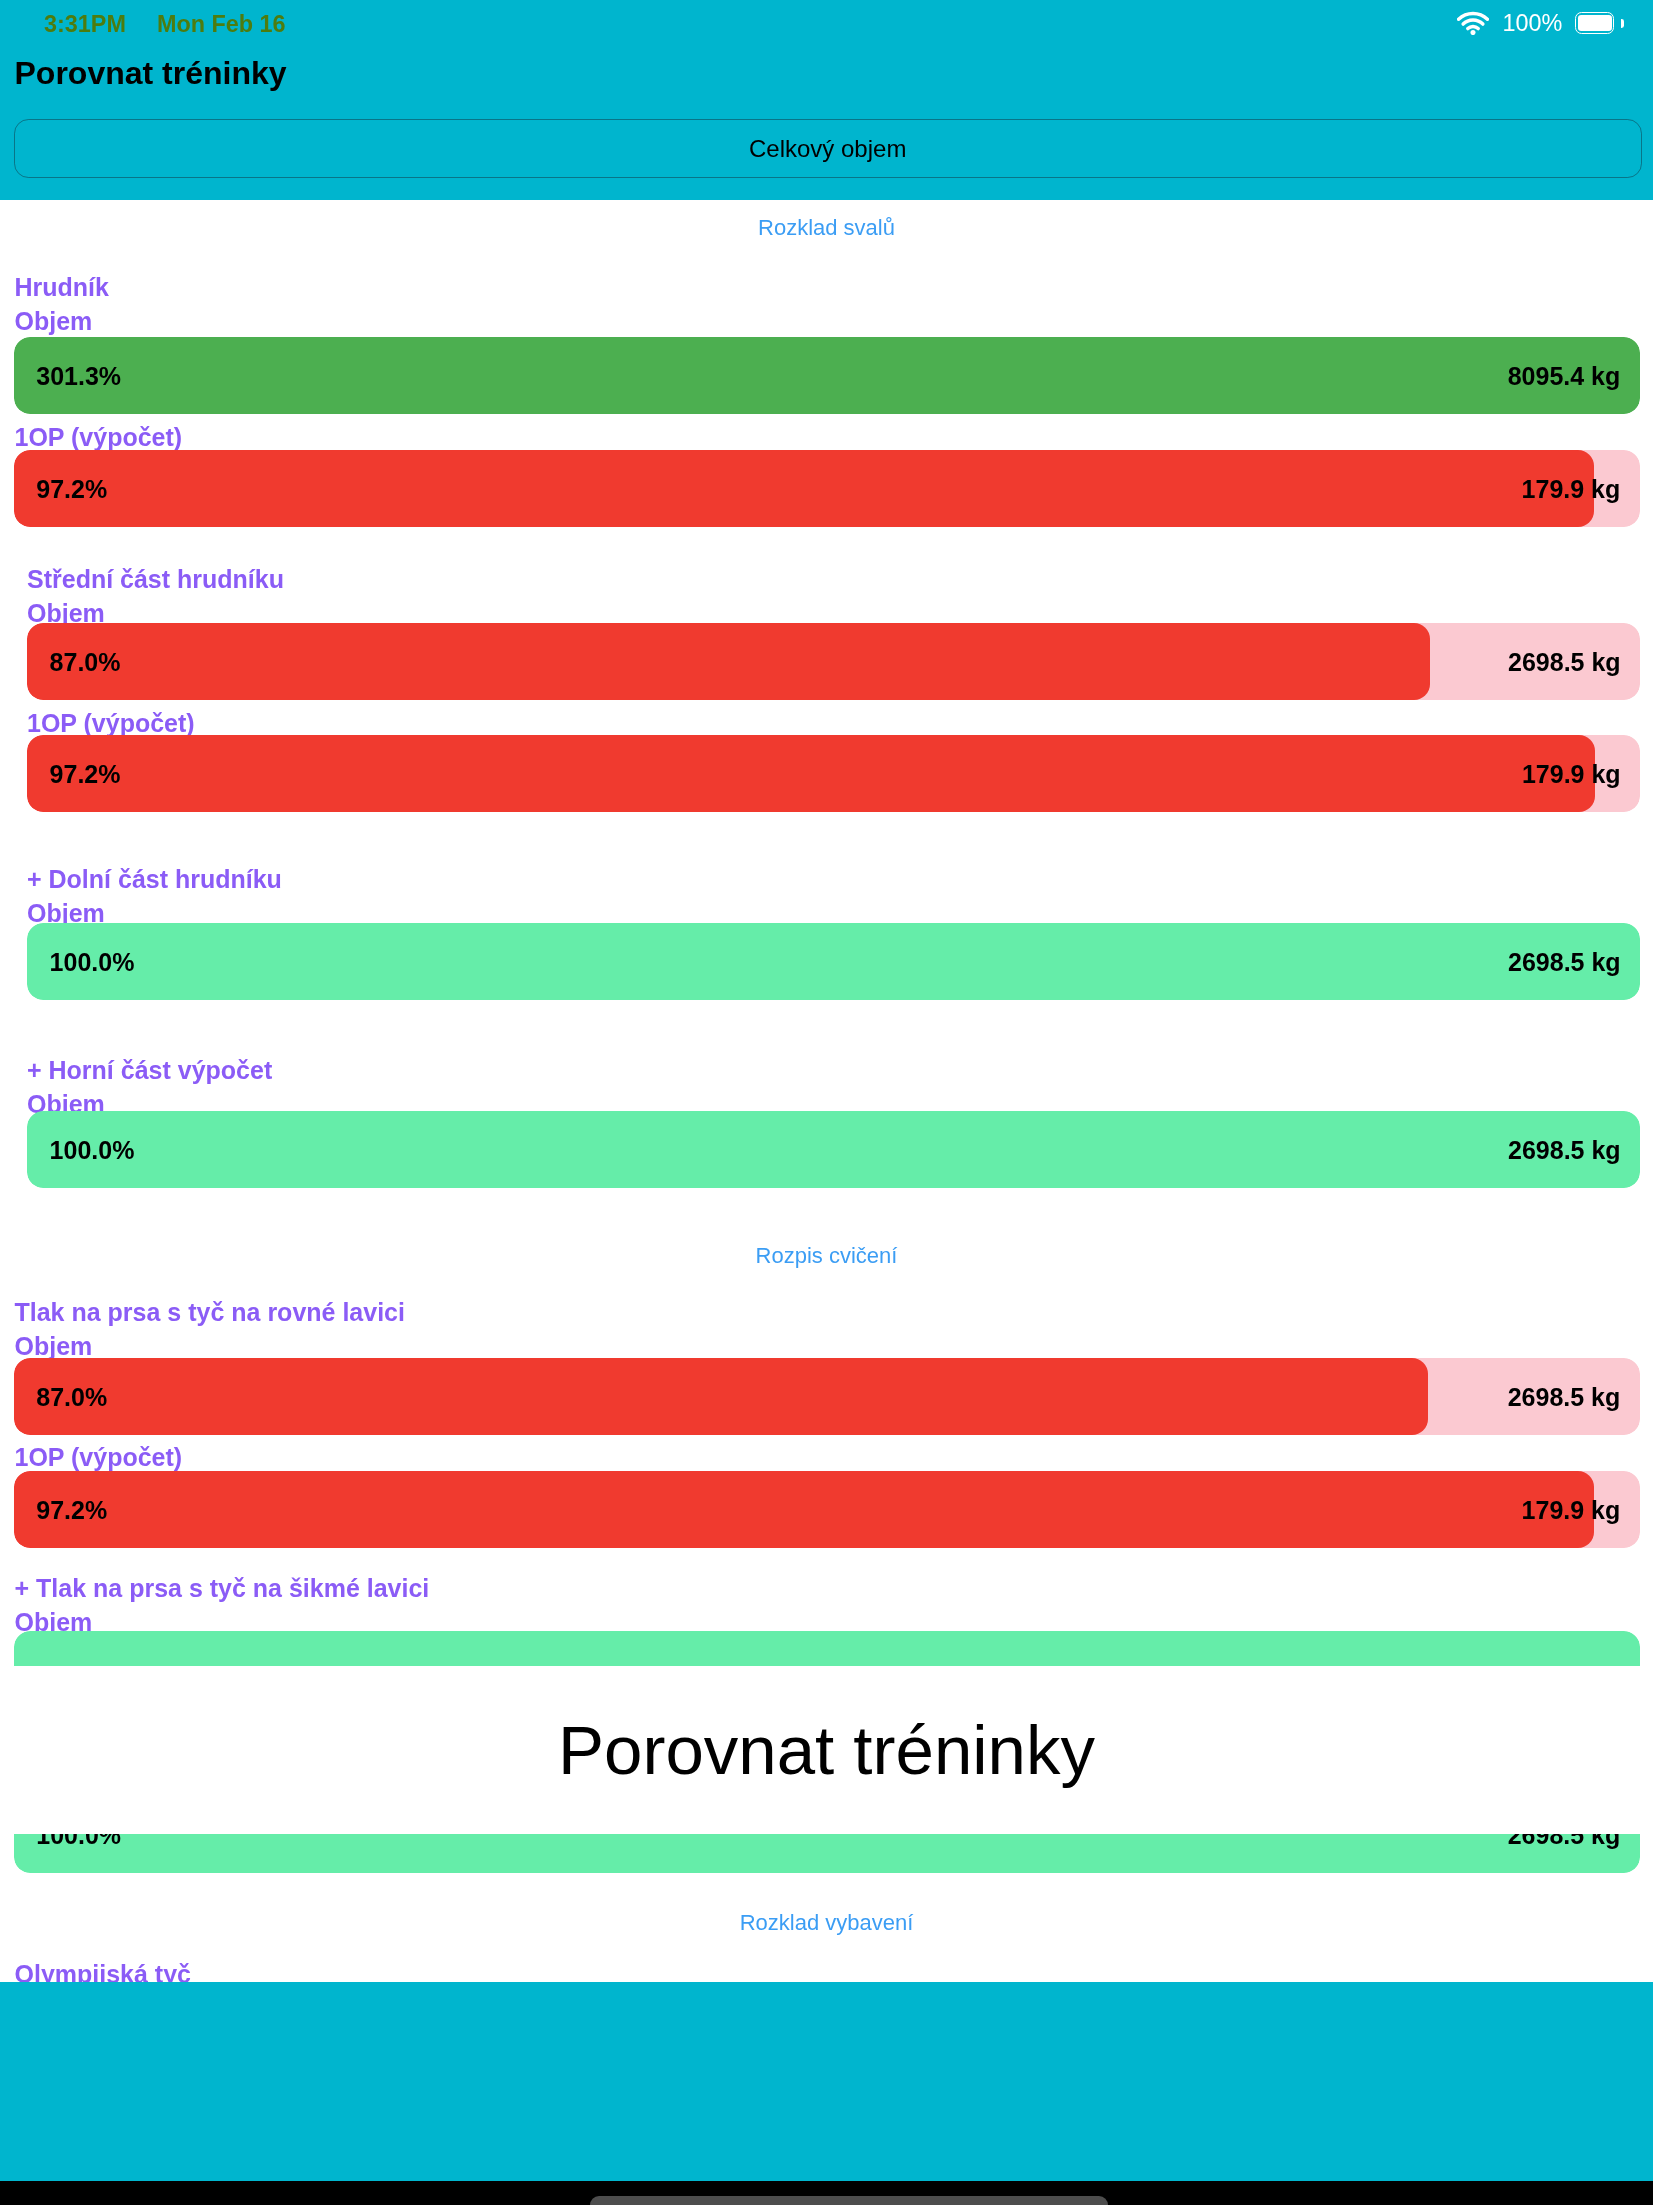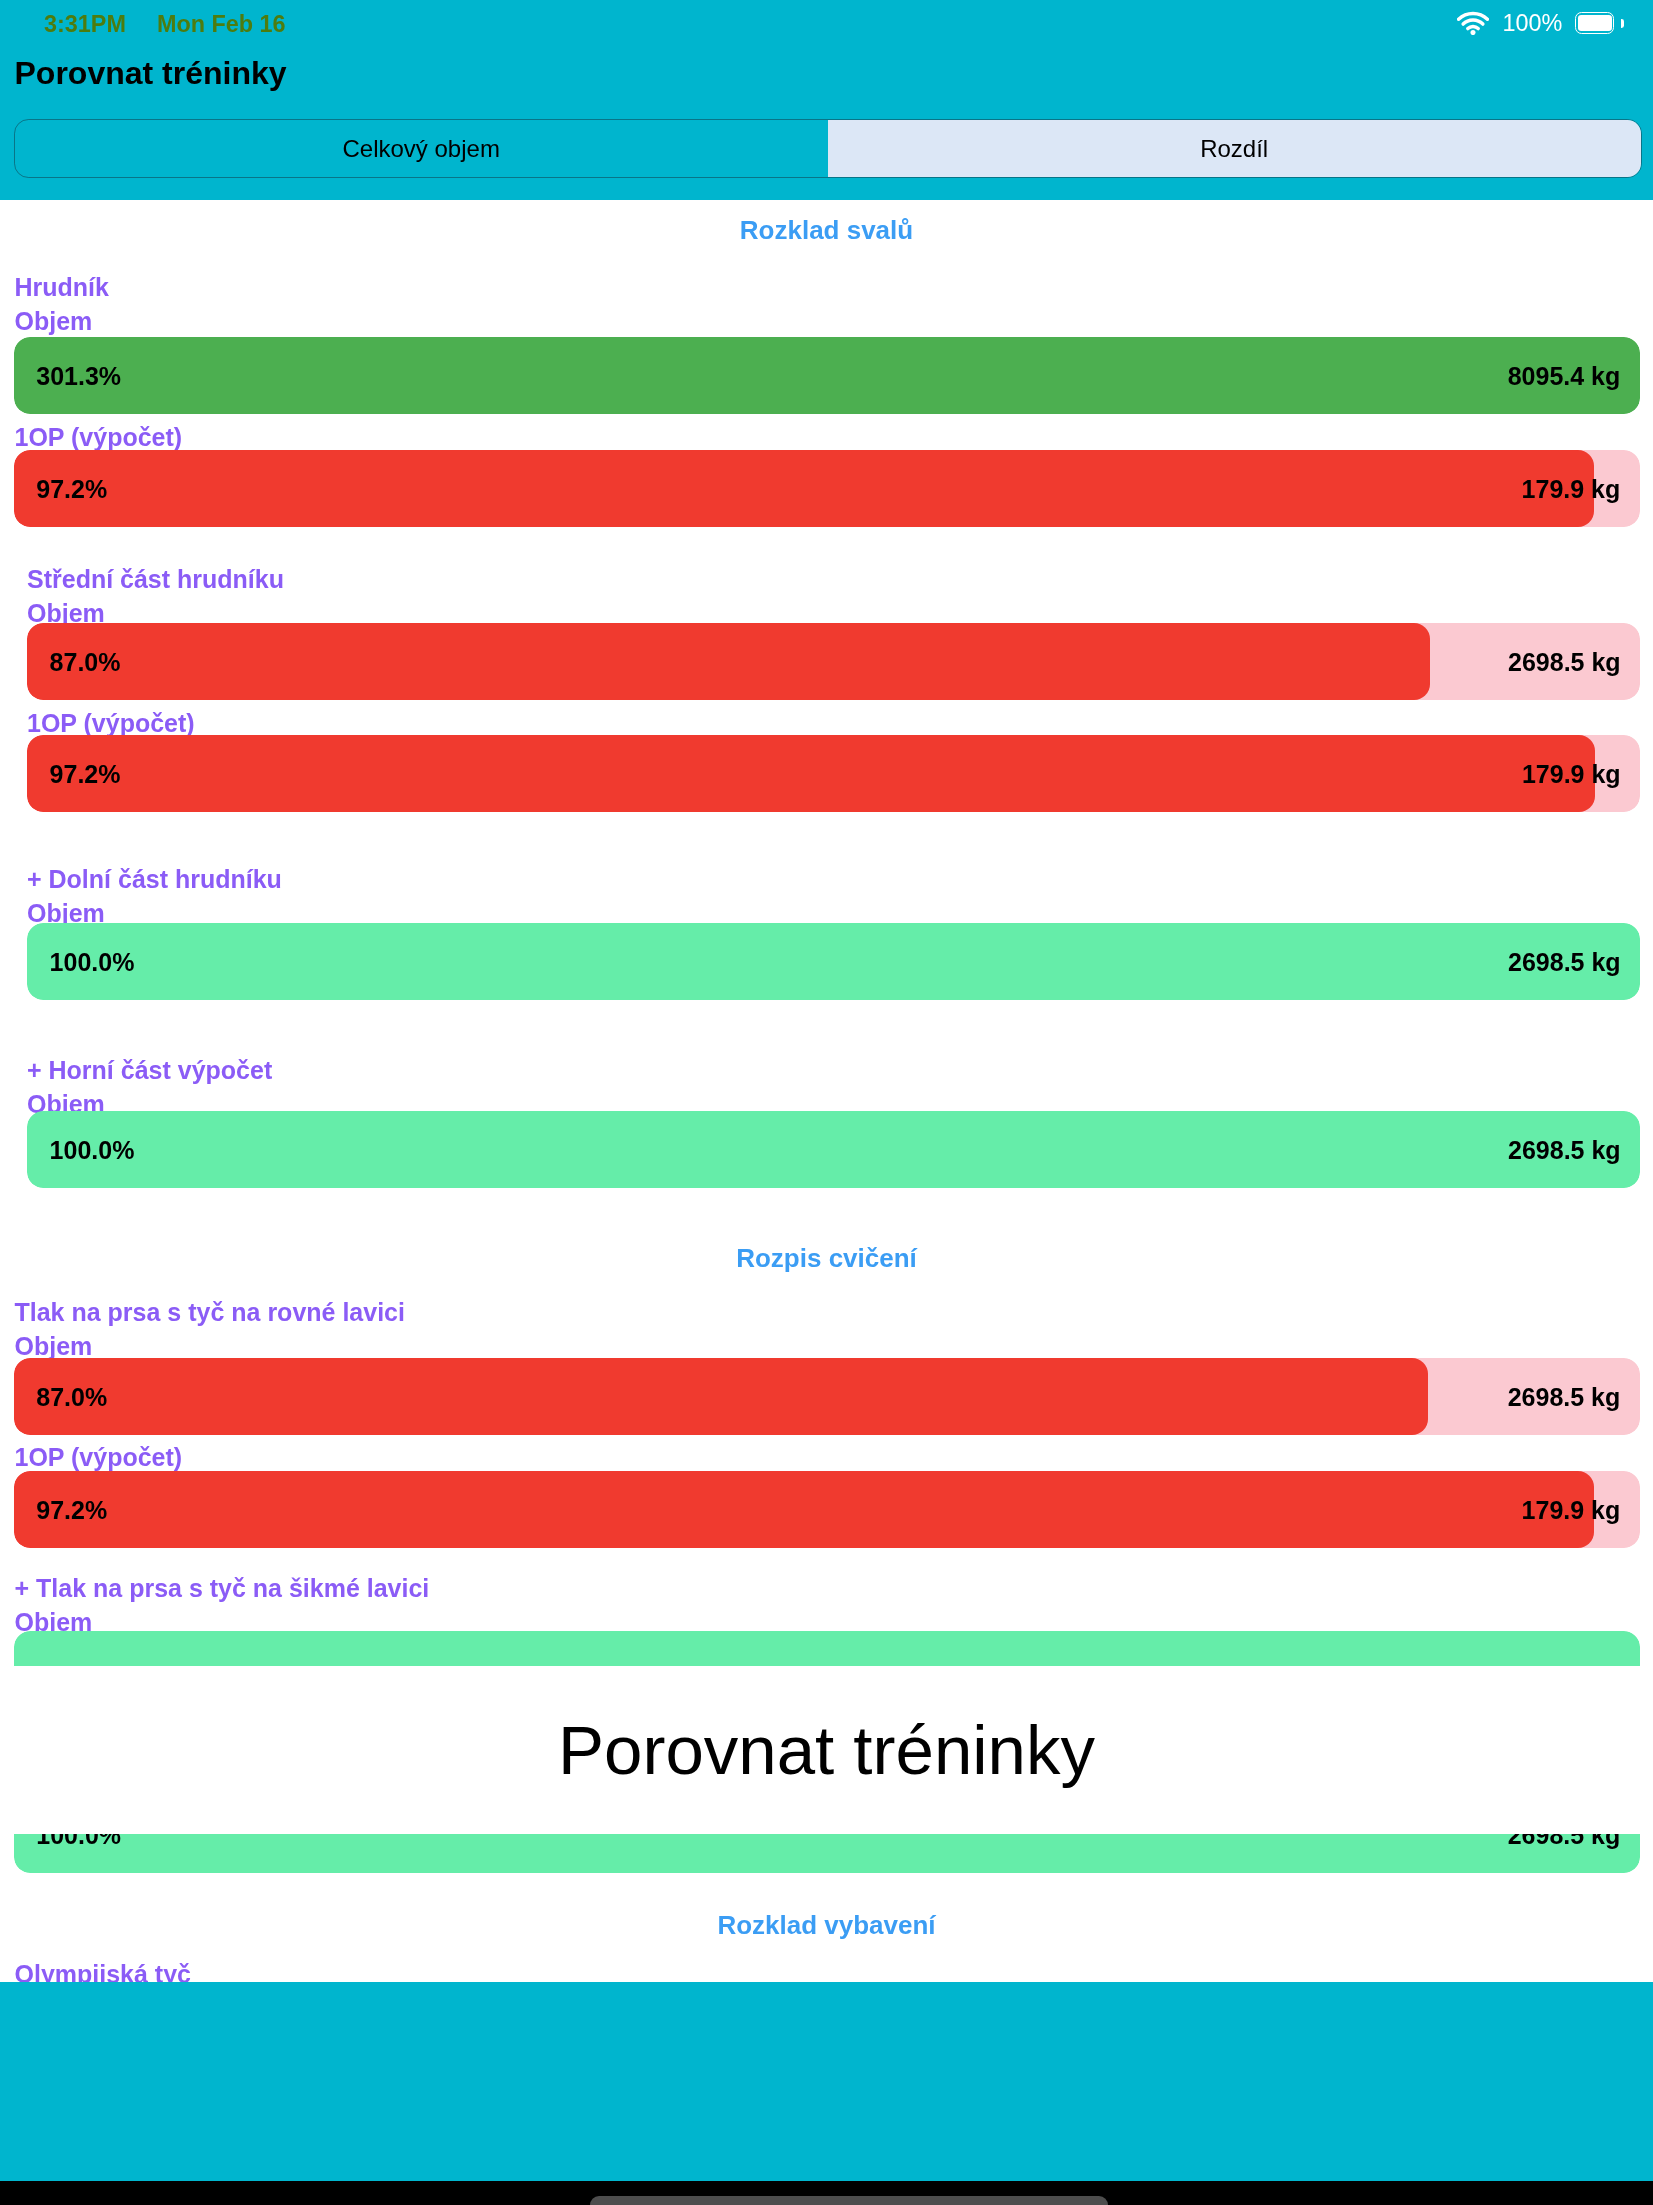--- a/index.html
+++ b/index.html
@@ -15,21 +15,21 @@
   .app-title{left:14.5px;top:55px;font-size:32px;font-weight:700;color:#000}
   .batt{display:inline-block;width:37px;height:19.4px;border:1.6px solid #fff;border-radius:6.5px;position:relative}
   .batt-fill{position:absolute;top:1.6px;left:1.6px;right:1.6px;bottom:1.6px;background:#fff;border-radius:3.2px}
   .batt-tip{display:inline-block;width:3.2px;height:9px;background:#fff;border-radius:0 2.4px 2.4px 0;margin-left:-9.7px}
   
   .seg{left:13.7px;top:119px;width:1626px;height:57px;border:1.6px solid rgba(20,40,50,.45);
        border-radius:14.5px;display:flex;overflow:hidden}
   .seg-opt{flex:1;display:flex;align-items:center;justify-content:center;font-size:24px;color:#000;cursor:pointer}
   .seg-opt.selected{background:var(--selected_segment)}
   
-  .h-blue{left:0;width:1653px;text-align:center;font-size:26px;font-weight:700;color:var(--heading_blue)}
+  .h-blue{left:0;width:1653px;text-align:center;font-size:22px;font-weight:400;color:var(--heading_blue)}
   
   .lbl{font-size:25px;font-weight:700;color:#8b5cf6;white-space:nowrap}
   
   .bar{height:77px;border-radius:16px;overflow:hidden}
   .track{position:absolute;top:0;left:0;right:0;bottom:0;border-radius:16px}
   .track.pink{background:var(--pink)}
   .fill{position:absolute;left:0;top:0;bottom:0;border-radius:16px}
   .fill.green{background:var(--green)}
   .fill.red{background:var(--red)}
   .fill.mint{background:var(--mint)}
@@ -68,21 +68,20 @@
   <span class="batt">
       <span class="batt-fill"></span>
     </span>
   <span class="batt-tip" style="margin-left:-6.5px"></span>
 </div>
 
 <div class="abs app-title">Porovnat tréninky</div>
 
 <div class="abs seg">
   <div class="seg-opt">Celkový objem</div>
-  <div class="seg-opt selected">Rozdíl</div>
 </div>
 
 <div class="abs h-blue" style="top:215px">Rozklad svalů</div>
 
 <div class="abs lbl" style="left:14.5px;top:273px">Hrudník</div>
 <div class="abs lbl" style="left:14.5px;top:307px">Objem</div>
 <div class="abs bar" style="left:13.7px;top:337px;width:1626px">
   <div class="track"></div>
   <div class="fill green" style="width: 100%;"></div>
   <span class="pct">301.3%</span>

